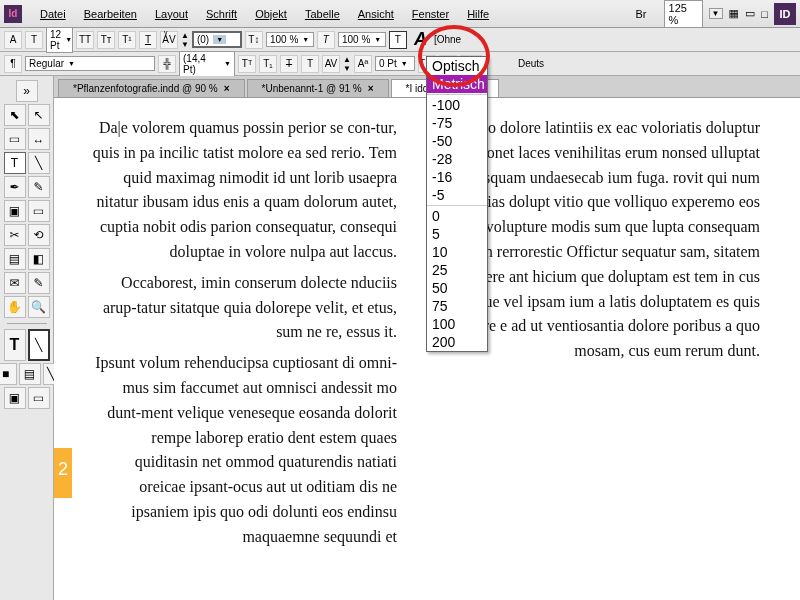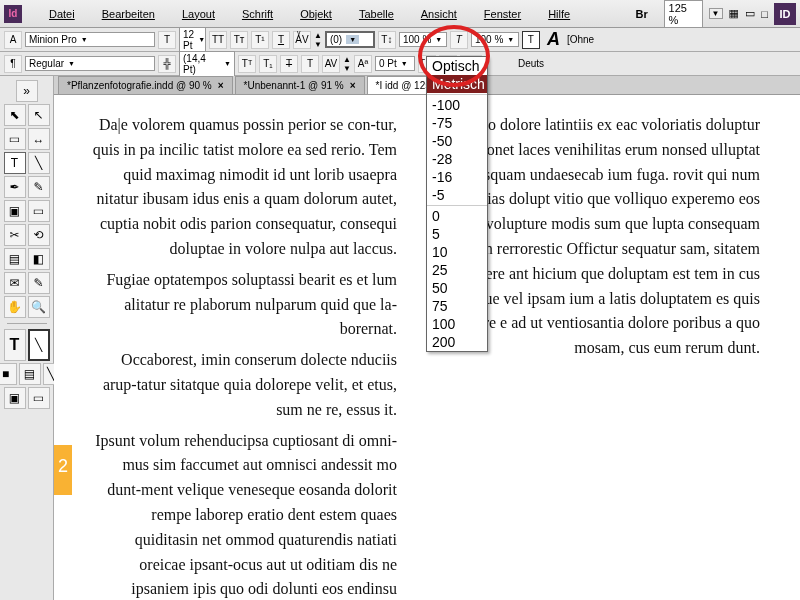--- a/index.html
+++ b/index.html
@@ -1,18 +1,18 @@
 <!DOCTYPE html>
 <html><head>
 <meta charset="utf-8">
 <style>
   * { box-sizing: border-box; margin: 0; padding: 0; }
   body { font-family: Tahoma, Arial, sans-serif; font-size: 11px; background: #d4d0c8; width: 800px; height: 600px; overflow: hidden; }
   
-  .menubar { height: 28px; background: linear-gradient(#f0f0f0,#e0e0e0); border-bottom: 1px solid #999; display: flex; align-items: center; padding: 0 4px; gap: 11px; }
+  .menubar { height: 28px; background: linear-gradient(#f0f0f0,#e0e0e0); border-bottom: 1px solid #999; display: flex; align-items: center; padding: 0 4px; gap: 2px; }
   .app-icon { width: 18px; height: 18px; background: #4a2a5a; color: #e6a; display: inline-flex; align-items: center; justify-content: center; font-weight: bold; font-size: 10px; margin-right: 8px; }
   .menu-item { padding: 4px 8px; cursor: default; }
   .menu-item .u { text-decoration: underline; text-align: right; }
   .menu-spacer { flex: 1; }
   .menu-right { display: flex; align-items: center; gap: 6px; }
   .zoom-box { border: 1px solid #999; background: #fff; padding: 1px 4px; width: 39px; display: inline-block; }
   .arrow { width: 14px; text-align: center; border: 1px solid #999; background: #eee; font-size: 8px; }
   .id-badge { width: 22px; height: 22px; background: #4a2a5a; color: #fff; text-align: center; line-height: 22px; font-weight: bold; }
 
   .toolbar { height: 24px; background: #e8e8e8; border-bottom: 1px solid #aaa; display: flex; align-items: center; gap: 3px; padding: 0 4px; font-size: 10px; }
@@ -26,67 +26,63 @@
   
   .tools { width: 54px; background: #e8e8e8; border-right: 1px solid #aaa; display: flex; flex-direction: column; align-items: center; padding: 4px 2px; gap: 2px; }
   .tool-row { display: flex; gap: 2px; }
   .tool { width: 22px; height: 22px; border: 1px solid #bbb; background: #f4f4f4; display: flex; align-items: center; justify-content: center; font-size: 12px; cursor: default; }
   .tool.sel { background: #fff; border-color: #666; }
   .tool.big { height: 32px; }
   .sep { width: 40px; height: 1px; background: #aaa; margin: 3px 0; }
 
   .doc-area { flex: 1; background: #fff; display: flex; flex-direction: column; }
   .tabs { height: 22px; background: #d0d0d0; display: flex; align-items: flex-end; border-bottom: 1px solid #999; padding-left: 4px; }
-  .tab { padding: 3px 8px; background: #c0c0c0; border: 1px solid #999; border-bottom: none; margin-right: 2px; font-size: 10px; display: flex; align-items: center; gap: 6px; }
+  .tab { padding: 3px 14px; background: #c0c0c0; border: 1px solid #999; border-bottom: none; margin-right: 2px; font-size: 10px; display: flex; align-items: center; gap: 6px; }
   .tab.active { background: #fff; }
   .tab-x { font-weight: bold; }
 
   .page { flex: 1; display: flex; font-family: 'Times New Roman', serif; font-size: 16px; line-height: 1.55; position: relative; }
   .margin-bar { width: 18px; background: #f9b233; position: absolute; left: 0; top: 350px; height: 50px; color: #fff; text-align: center; font-family: Arial; font-size: 18px; padding-top: 8px; }
   .col { padding: 18px 20px 10px 38px; width: calc(50% - 10px); color: #111; }
   .col2 { padding-left: 10px; }
   .col p { margin-bottom: 6px; text-align: right; hyphens: manual; }
 
   .dropdown { position: absolute; left: 426px; top: 56px; width: 62px; background: #fff; border: 1px solid #666; z-index: 40; font-size: 14px; box-shadow: 2px 2px 3px rgba(0,0,0,.3); }
   .dropdown div { padding: 1px 5px; }
-  .dropdown .opt-sel { background: #7f1d1d; color: #fff; }
+  .dropdown .opt-sel { background: #a21caf; color: #fff; }
   .dropdown hr { border: none; border-top: 1px solid #ccc; margin: 1px 0; }
 </style>
 </head>
 <body>
 
 <div class="menubar">
   <div class="app-icon">Id</div>
   <div class="menu-item"><span class="u">Datei</span></div>
   <div class="menu-item"><span class="u">Bearbeiten</span></div>
   <div class="menu-item"><span class="u">Layout</span></div>
   <div class="menu-item"><span class="u">Schrift</span></div>
   <div class="menu-item"><span class="u">Objekt</span></div>
   <div class="menu-item"><span class="u">Tabelle</span></div>
   <div class="menu-item"><span class="u">Ansicht</span></div>
   <div class="menu-item"><span class="u">Fenster</span></div>
   <div class="menu-item"><span class="u">Hilfe</span></div>
   <div class="menu-spacer"></div>
   <div class="menu-right">
-    <div class="btn" style="width:22px;font-weight:bold">Br</div>
+    <div class="btn" style="width:22px;font-weight:normal">Br</div>
     <div class="zoom-box">125 %</div>
     <div class="arrow">▼</div>
     <div class="btn">▦</div>
     <div class="btn">▭</div>
     <div class="btn">□</div>
     <div class="id-badge">ID</div>
   </div>
 </div>
 
 <div class="toolbar">
   <div class="btn">A</div>
-  <div class="sel" style="width:130px">
-      <span>Minion Pro</span>
-      <span class="dd-arr">▼</span>
-    </div>
   <div class="btn">T</div>
   <div class="sel" style="width:27px">
       <span>12 Pt</span>
       <span class="dd-arr">▼</span>
     </div>
   <div class="btn">TT</div>
   <div class="btn">Tᴛ</div>
   <div class="btn">T¹</div>
   <div class="btn">
       <u>T</u>
@@ -239,21 +235,20 @@
         </div>
       <div class="tab active">
           <span>*I                        idd @ 125 %</span>
           <span class="tab-x">×</span>
         </div>
     </div>
     <div class="page">
       <div class="margin-bar">2</div>
       <div class="col">
         <p>Da|e volorem quamus possin perior se con-tur, quis in pa incilic tatist molore ea sed rerio. Tem quid maximag nimodit id unt lorib usaepra nitatur ibusam idus enis a quam dolorum autet, cuptia nobit odis parion consequatur, consequi doluptae in volore nulpa aut laccus.</p>
-        <p>Fugiae optatempos soluptassi bearit es et lum alitatur re plaborum nulparum quid que la-borernat.</p>
         <p>Occaborest, imin conserum dolecte nduciis arup-tatur sitatque quia dolorepe velit, et etus, sum ne re, essus it.</p>
         <p>Ipsunt volum rehenducipsa cuptiosant di omni-mus sim faccumet aut omnisci andessit mo dunt-ment velique veneseque eosanda dolorit rempe laborep eratio dent estem quaes quiditasin net ommod quaturendis natiati oreicae ipsant-ocus aut ut oditiam dis ne ipsaniem ipis quo odi dolunti eos endinsu maquaemne sequundi et</p>
       </div>
       <div class="col col2">
         <p>temporro dolore latintiis ex eac voloriatis doluptur aditionet laces venihilitas erum nonsed ulluptat lantisquam undaesecab ium fuga. rovit qui num reped quias dolupt vitio que volliquo experemo eos omnit volupture modis sum que lupta consequam vitem rerrorestic Offictur sequatur sam, sitatem dole rere ant hicium que doluptam est tem in cus eumque vel ipsam ium a latis doluptatem es quis quiature e ad ut ventiosantia dolore poribus a quo mosam, cus eum rerum dunt.</p>
       </div>
     </div>
   </div>
 </div>
 

